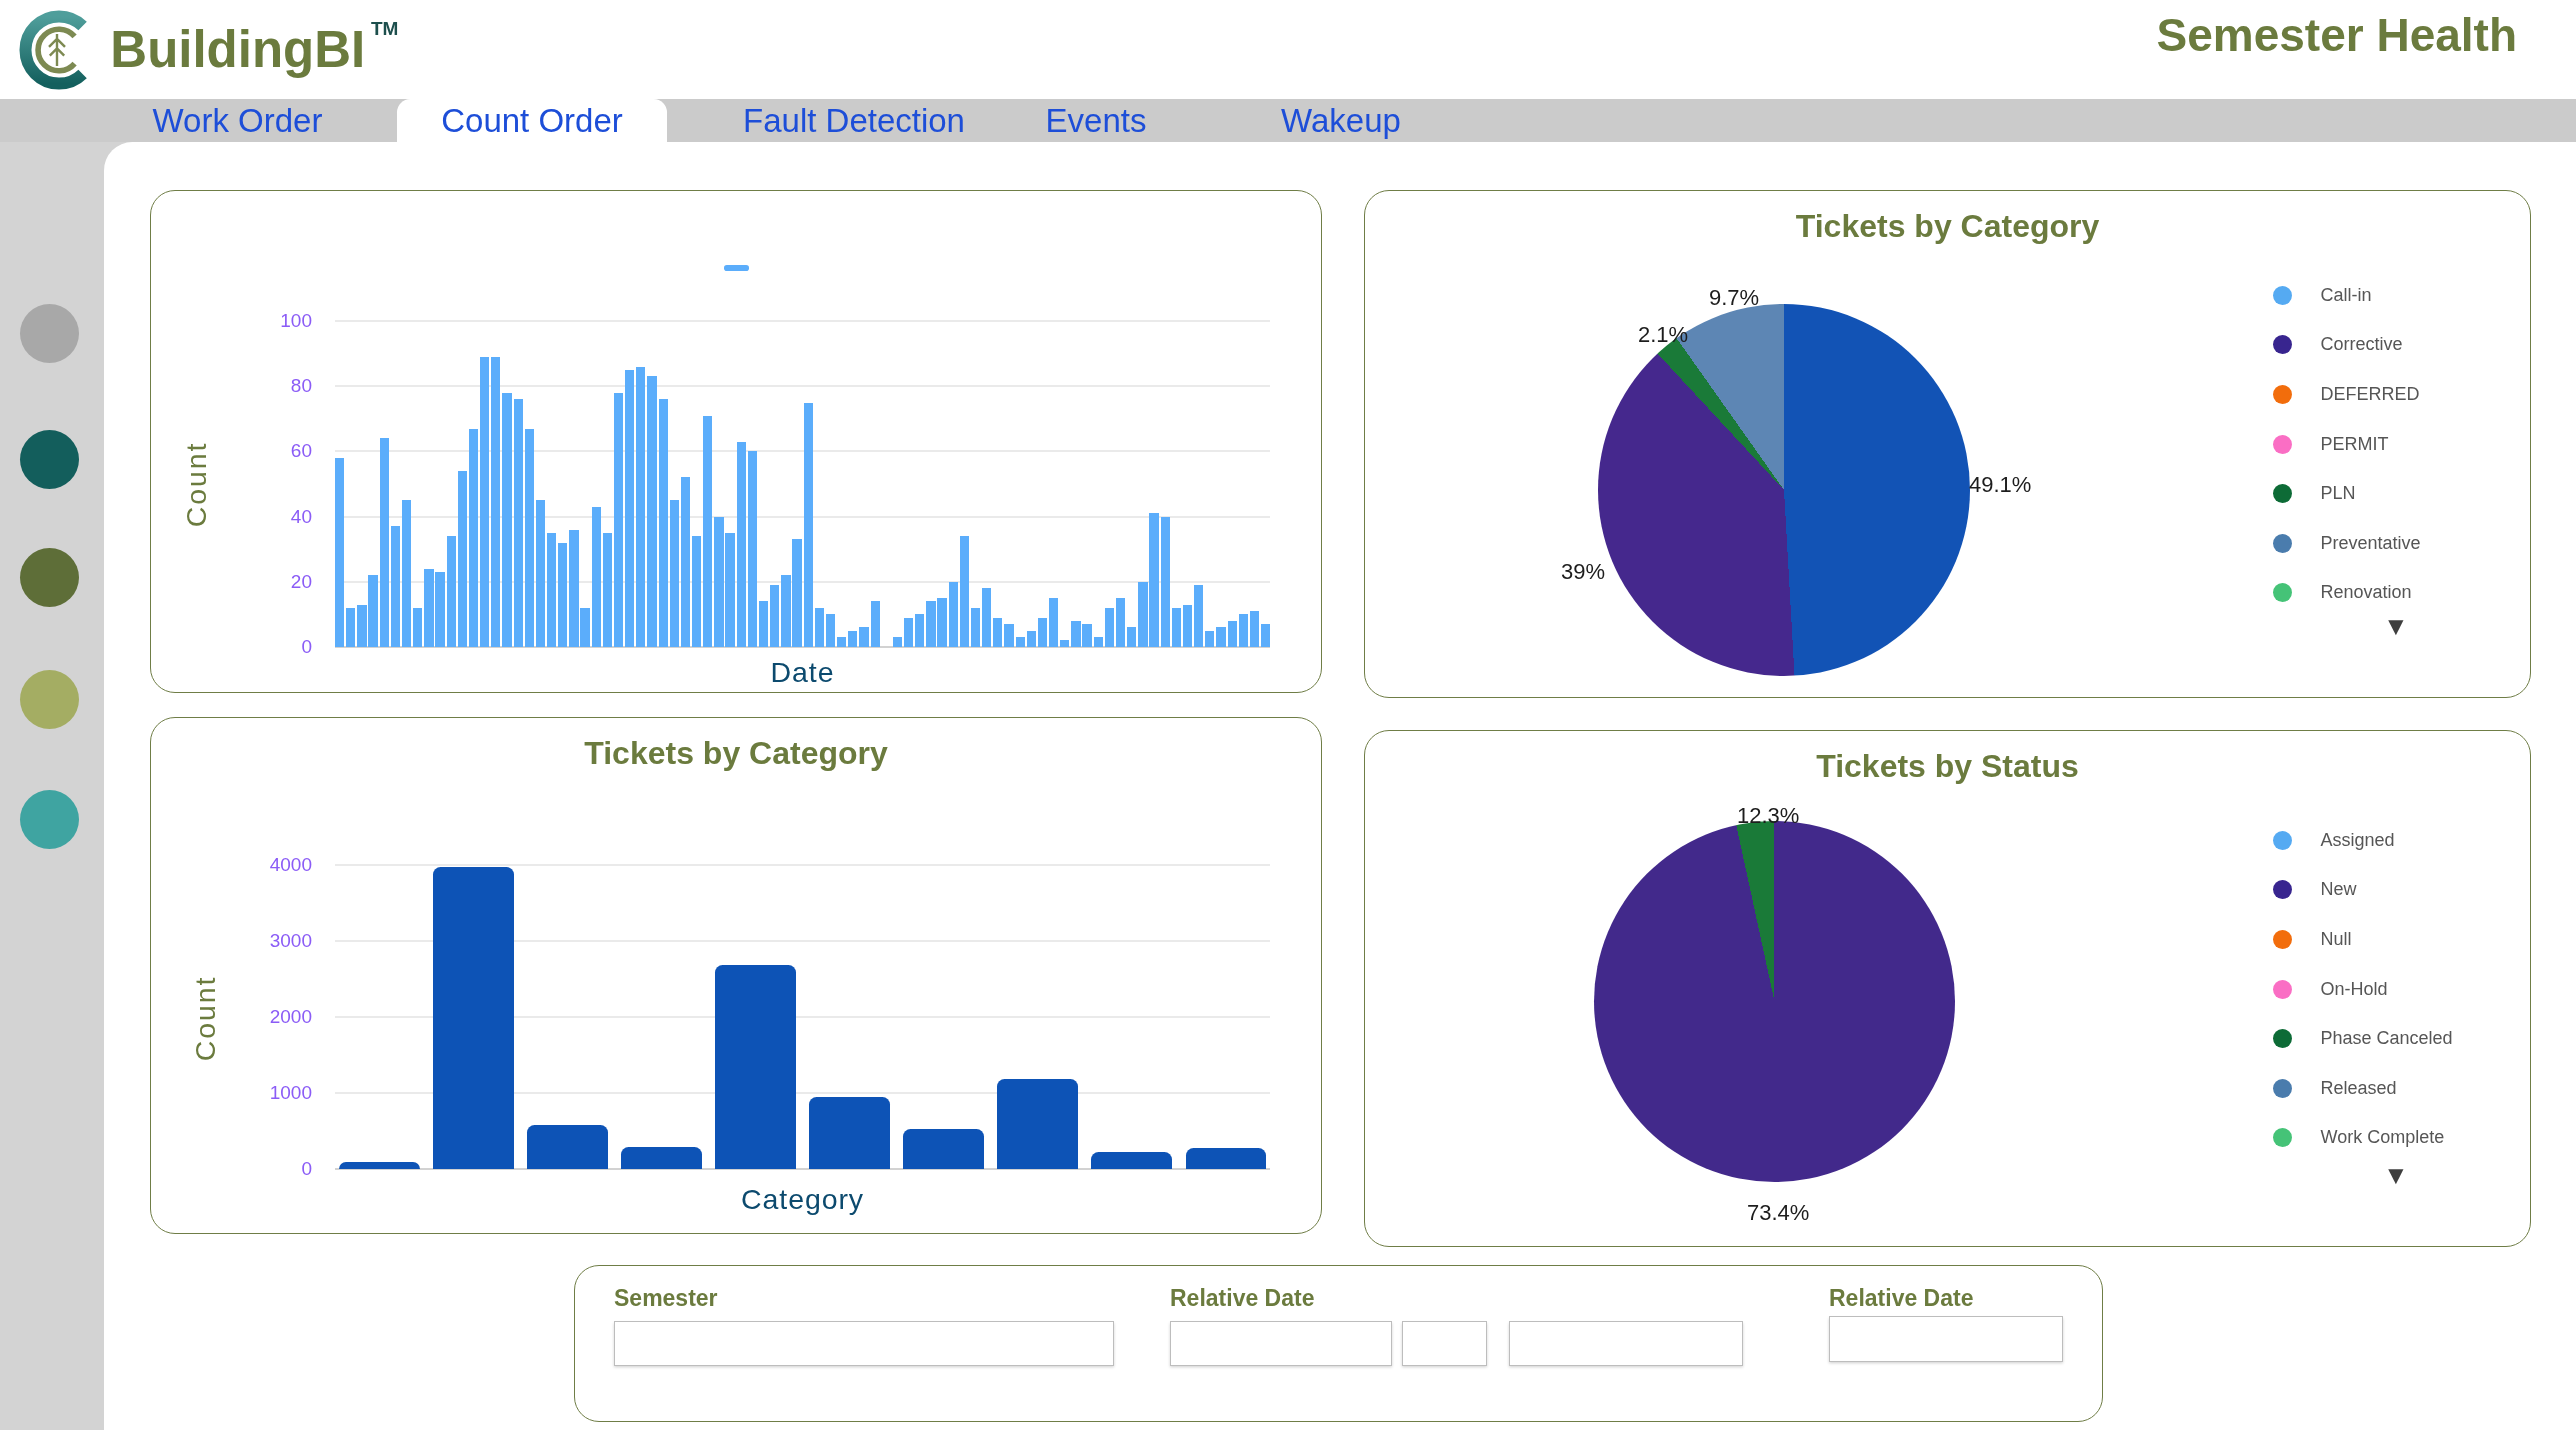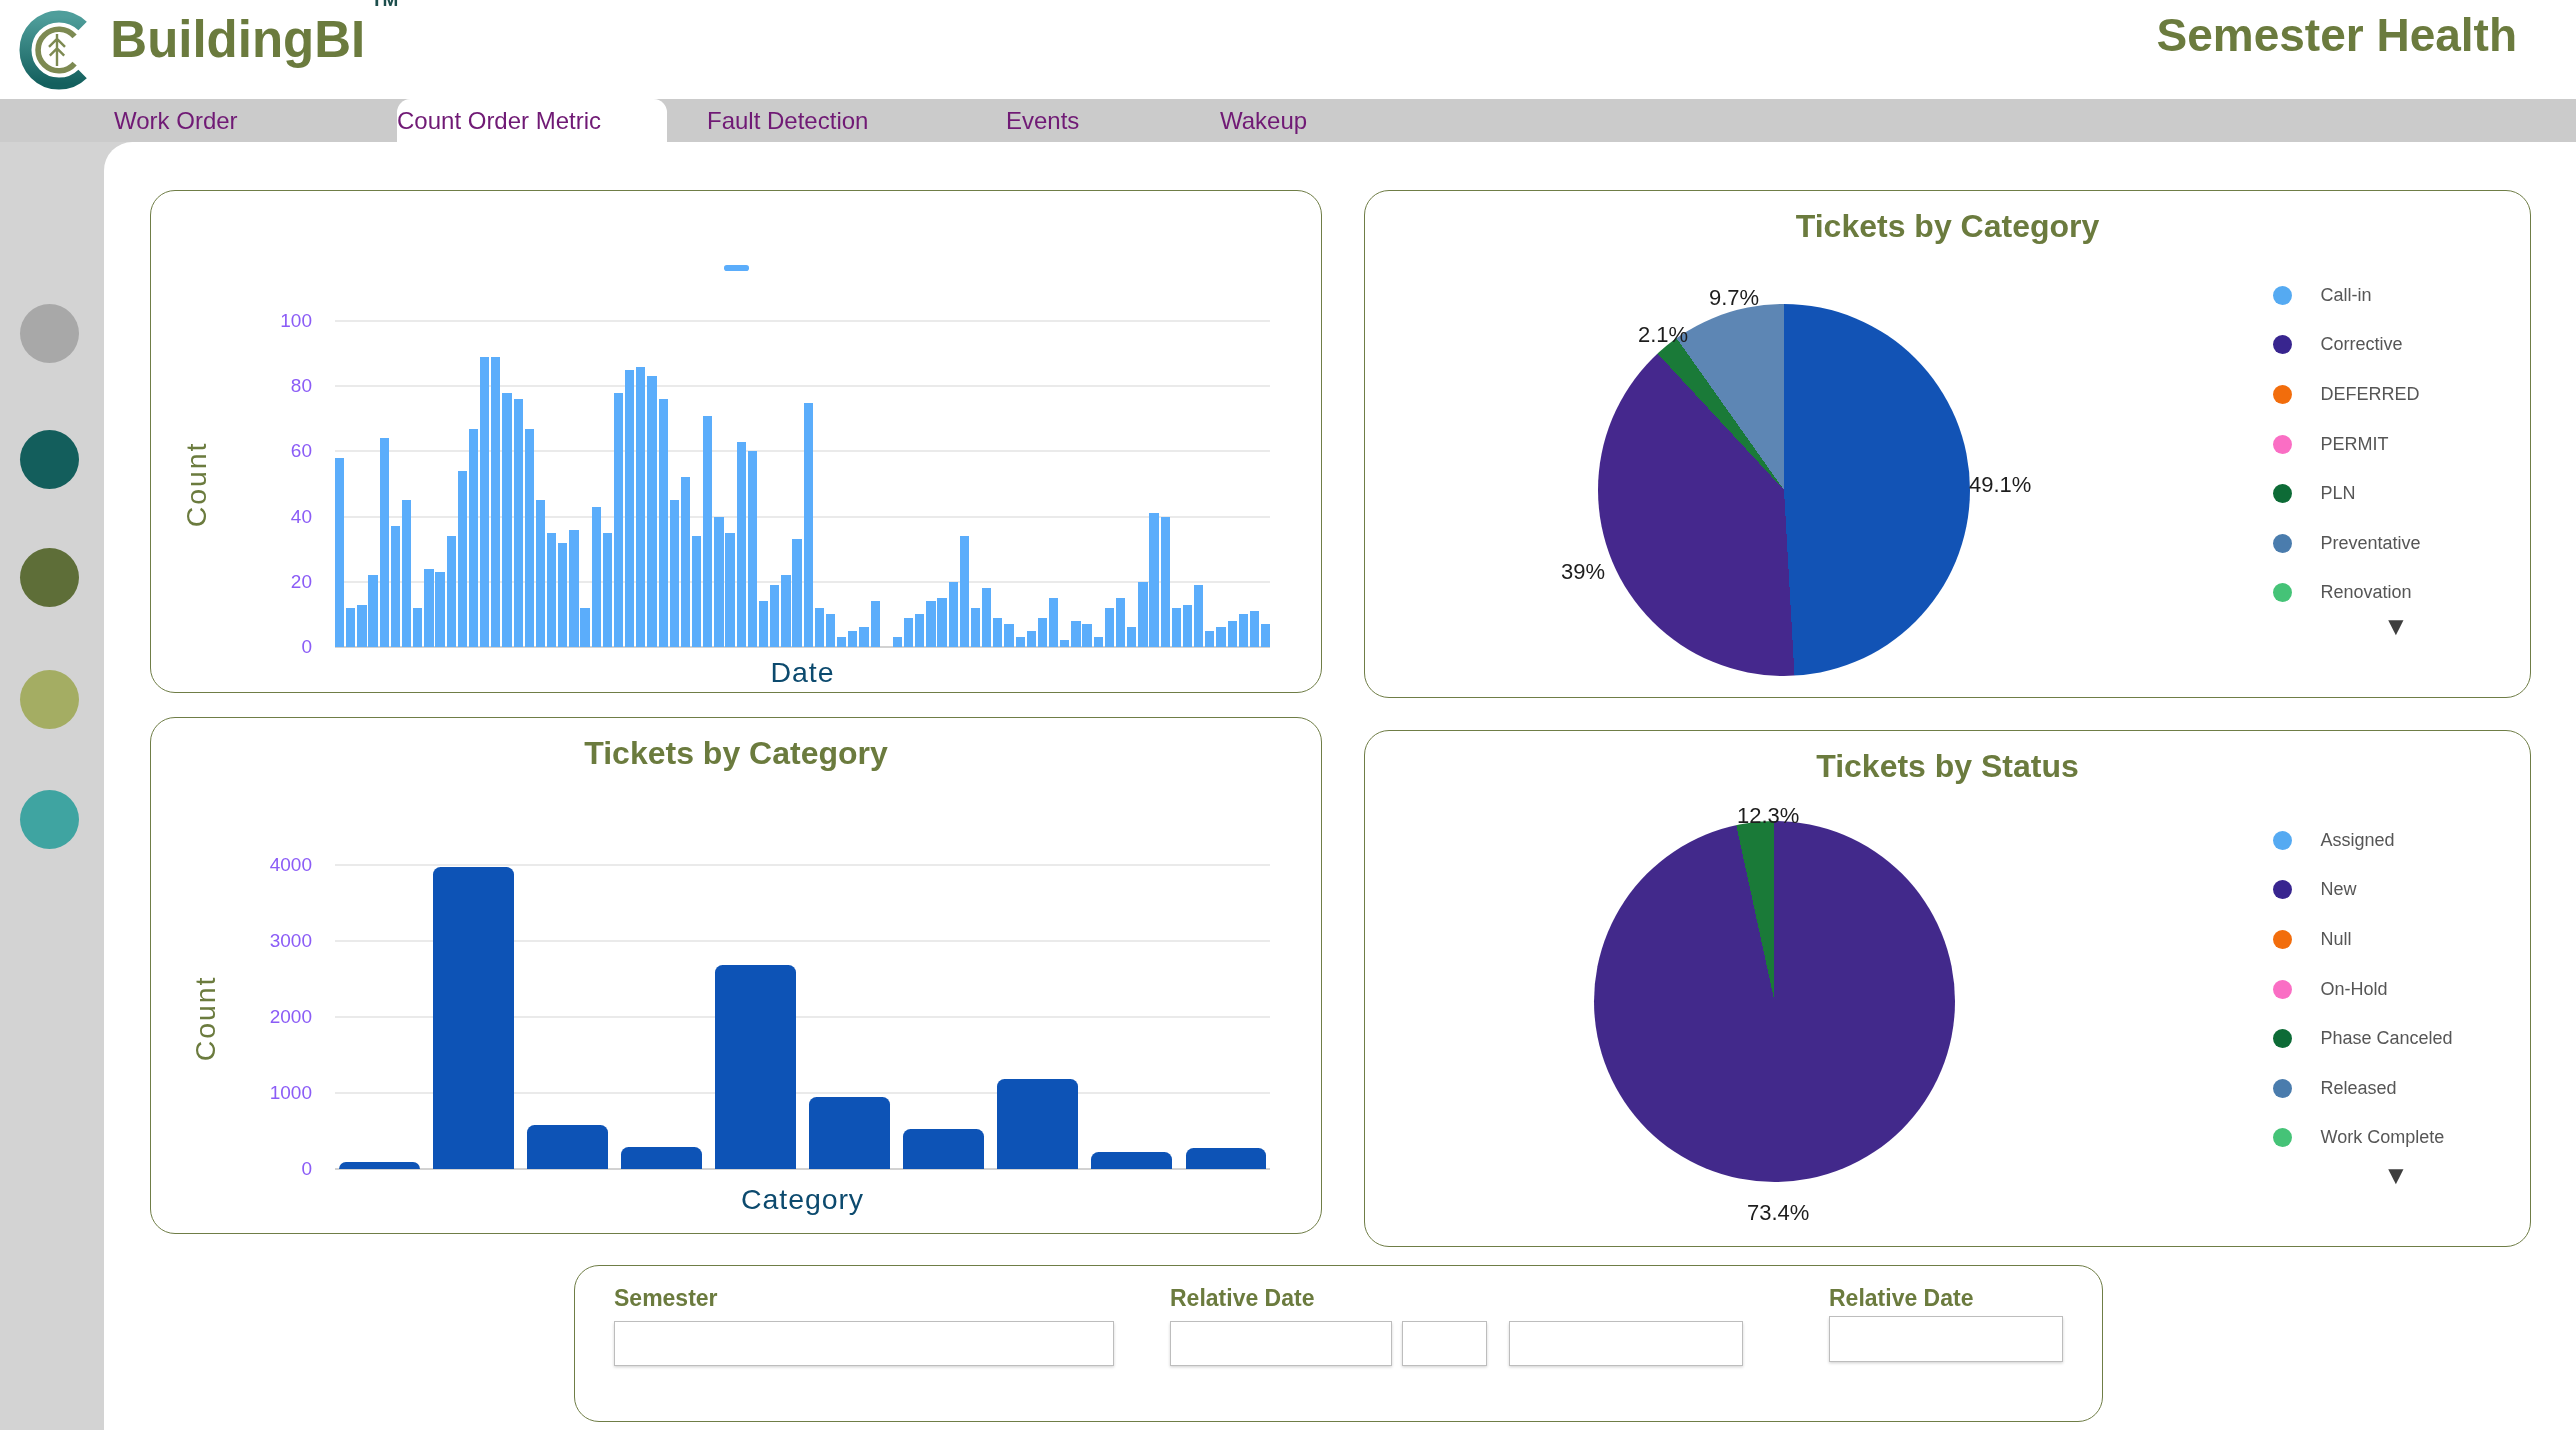--- a/index.html
+++ b/index.html
@@ -2,30 +2,30 @@
 <html style="font-size:15px"><head>
 <meta charset="utf-8">
 <style>
   html,body{margin:0;padding:0;background:#ffffff;}
   *{box-sizing:border-box;}
   .root{position:relative;width:2576px;height:1438px;background:#ffffff;overflow:hidden;
         font-family:"Liberation Sans", sans-serif;}
 
   
   .header{position:absolute;left:0;top:0;width:2576px;height:99px;background:#ffffff;}
-  .logo{position:absolute;left:17px;top:9.5px;display:flex;}
+  .logo{position:absolute;left:17px;top:9.5px;display:flex;align-items:center;}
   .logo svg{width:80px;height:80px;}
   .brand{font-size:51px;font-weight:bold;color:#6b7b3e;margin-left:13.3px;letter-spacing:0px;}
   .tm{font-size:19px;font-weight:bold;color:#1d4f4d;margin-left:5.7px;position:relative;top:-21px;}
   .page-title{position:absolute;right:59px;top:7.6px;font-size:46px;font-weight:bold;color:#6b7b3e;}
 
   
   .tabbar{position:absolute;left:0;top:99px;width:2576px;height:44px;background:#cbcbcb;}
-  .tab{position:absolute;top:0;height:44px;line-height:44px;
-       font-size:24px;color:#701a75;cursor:default;}
+  .tab{position:absolute;top:0;height:44px;line-height:44px;text-align:center;
+       font-size:33px;color:#1d4ed8;cursor:default;}
   .tab.active{background:#ffffff;border-radius:13.3px 13.3px 0 0;height:46px;}
 
   
   .under{position:absolute;left:0;top:142px;width:161px;height:1288px;background:#d3d3d3;}
   .contentbg{position:absolute;left:104px;top:142px;width:2472px;height:1295px;
              background:#ffffff;border-top-left-radius:28.5px;}
   .sidebar{position:absolute;left:0;top:142px;width:104px;height:1288px;}
   .navdot{position:absolute;left:20px;width:59px;height:59px;border-radius:50%;}
 
   

